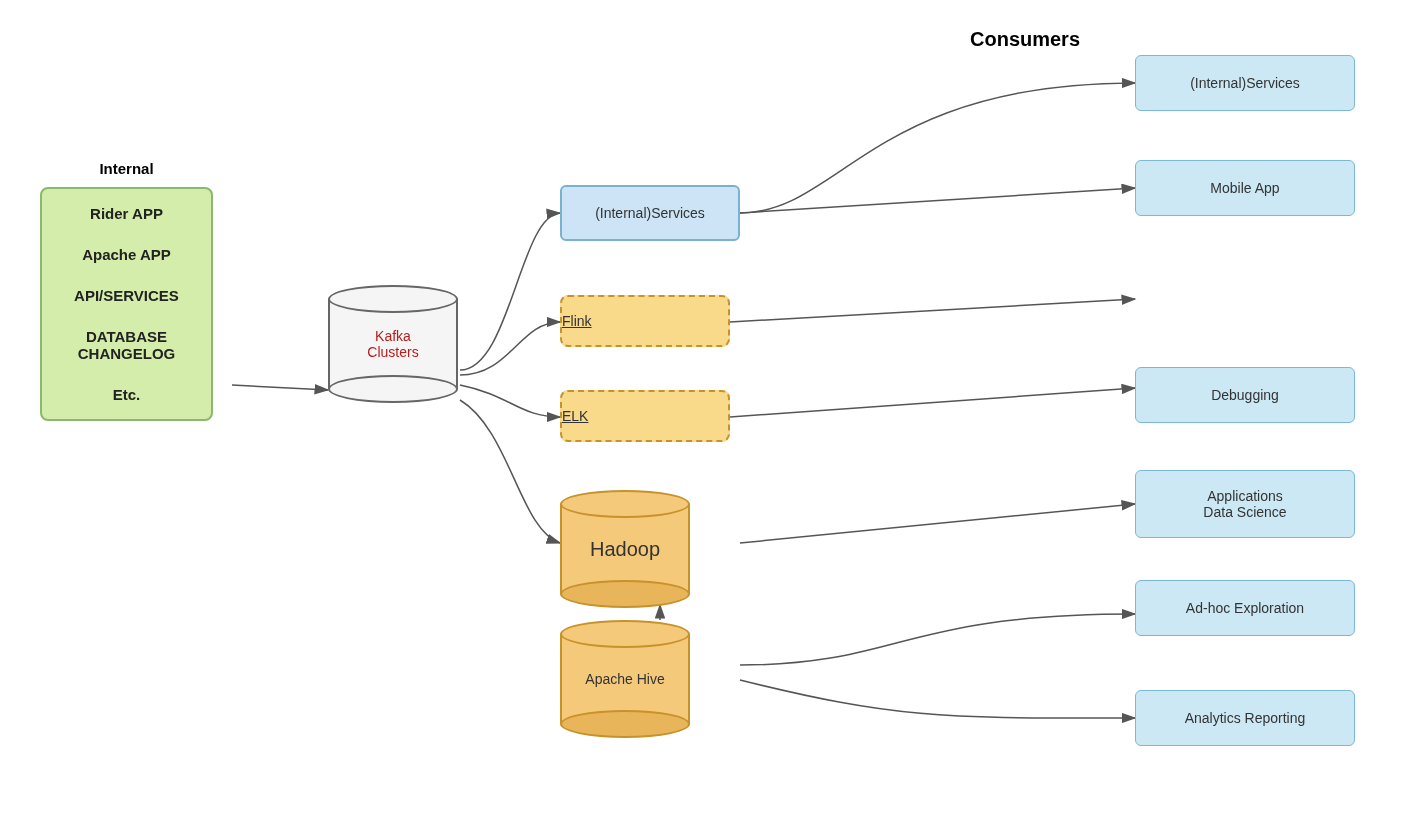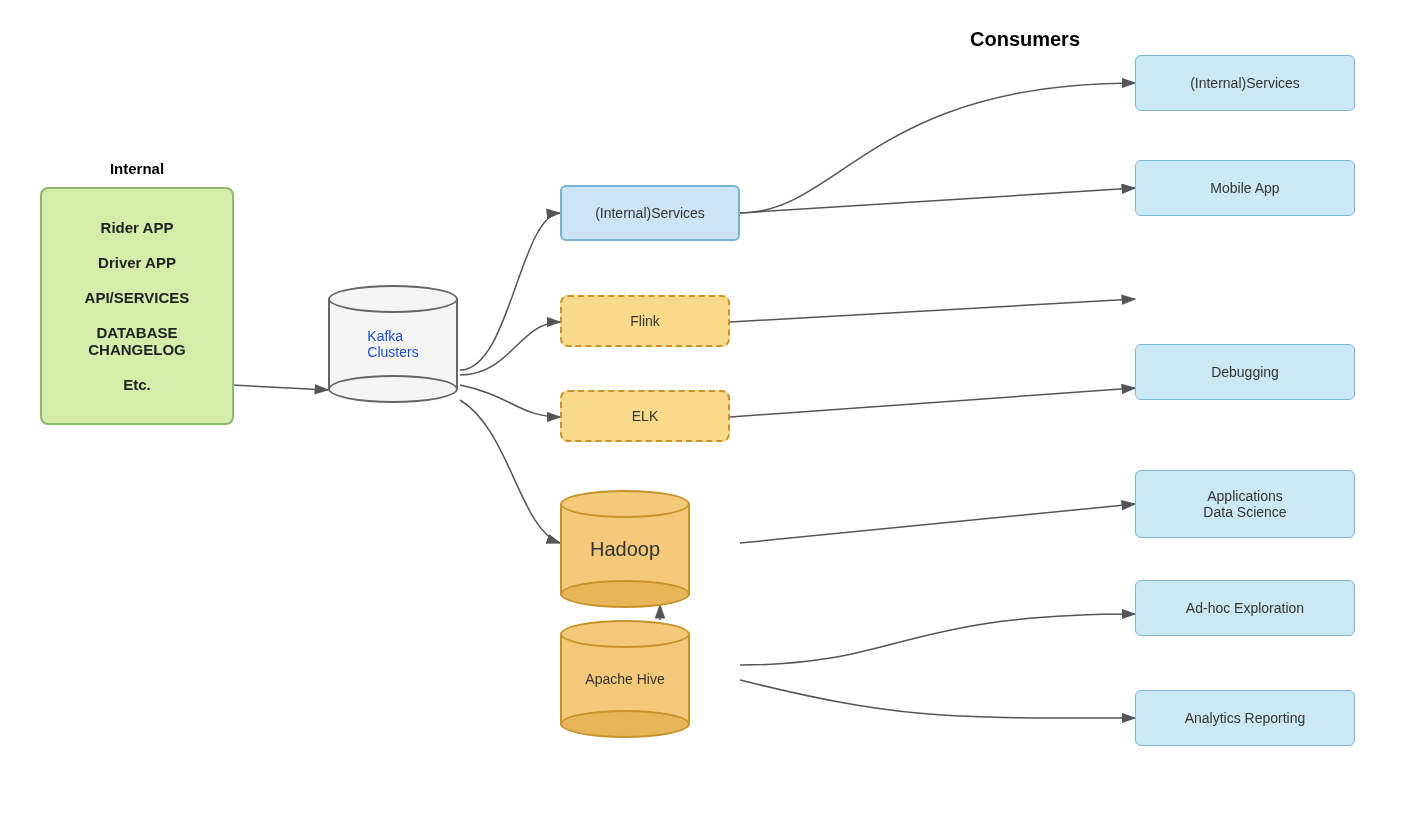--- a/index.html
+++ b/index.html
@@ -34,26 +34,26 @@
     }
     .producers-label {
       font-weight: bold;
       font-size: 15px;
       margin-bottom: 10px;
     }
     .producers-box {
       background: #d4edaa;
       border: 2px solid #8ab86e;
       border-radius: 8px;
-      width: 194px;
-      padding: 30px 20px;
+      width: 173px;
+      padding: 16px 20px;
       display: flex;
       flex-direction: column;
       align-items: center;
-      gap: 18px;
+      gap: 24px;
     }
     .producer-item {
       font-weight: bold;
       font-size: 15px;
       text-align: center;
       color: #222;
     }
 
     
     .node-internal-services {
@@ -101,21 +101,21 @@
       align-items: center;
       justify-content: center;
       text-align: center;
       font-size: 14px;
       color: #333;
       padding: 10px 14px;
     }
     .c1 { left: 1135px; top: 55px; }
     .c2 { left: 1135px; top: 160px; }
     .c3 { left: 1135px; top: 265px; min-height: 68px; }
-    .c4 { left: 1135px; top: 344px; }
+    .c4 { left: 1135px; top: 367px; }
     .c5 { left: 1135px; top: 470px; min-height: 68px; }
     .c6 { left: 1135px; top: 580px; text-align: right; }
     .c7 { left: 1135px; top: 690px; }
 
     
     .rect-node {
       border: 2px solid #7ab0d0;
       border-radius: 6px;
       background: #cce4f5;
       width: 180px;
@@ -127,23 +127,23 @@
       color: #333;
     }
     .dashed-node {
       border: 2.5px dashed #c8922a;
       border-radius: 8px;
       background: #f9d98a;
       width: 170px;
       height: 52px;
       display: flex;
       align-items: center;
-      justify-content: center;
       font-size: 14px;
       color: #333;
+      text-decoration: underline;
     }
 
     
     .cylinder {
       display: flex;
       flex-direction: column;
       align-items: center;
       width: 130px;
     }
     .cyl-top {
@@ -229,35 +229,35 @@
 
     <path d="M 740 665 C 900 665 900 614 1135 614" stroke="#555" stroke-width="1.5" fill="none" marker-end="url(#arrowhead)"></path>
 
     <path d="M 740 680 C 900 720 950 718 1135 718" stroke="#555" stroke-width="1.5" fill="none" marker-end="url(#arrowhead)"></path>
   </svg>
 
   <div class="producers-section">
     <div class="producers-label">Internal</div>
     <div class="producers-box">
       <div class="producer-item">Rider APP</div>
-      <div class="producer-item">Driver APP</div>
+      <div class="producer-item">Apache APP</div>
       <div class="producer-item">API/SERVICES</div>
       <div class="producer-item">DATABASE<br>CHANGELOG</div>
       <div class="producer-item">Etc.</div>
     </div>
   </div>
 
   <div style="position:absolute; left:328px; top:285px;">
     <div class="cyl-wrapper">
       <div class="cylinder">
         <div class="cyl-top"></div>
         <div class="cyl-body"></div>
         <div class="cyl-bottom"></div>
       </div>
-      <div style="position:absolute; top:50%; left:50%; transform:translate(-50%,-50%); font-size:14px; color:#1d4ed8; text-align:left; white-space:nowrap;">Kafka<br>Clusters</div>
+      <div style="position:absolute; top:50%; left:50%; transform:translate(-50%,-50%); font-size:14px; color:#b91c1c; text-align:center; white-space:nowrap;">Kafka<br>Clusters</div>
     </div>
   </div>
 
   <div class="node-internal-services">
     <div class="rect-node">
       <span>(Internal)Services</span>
     </div>
   </div>
 
   <div class="node-flink">

